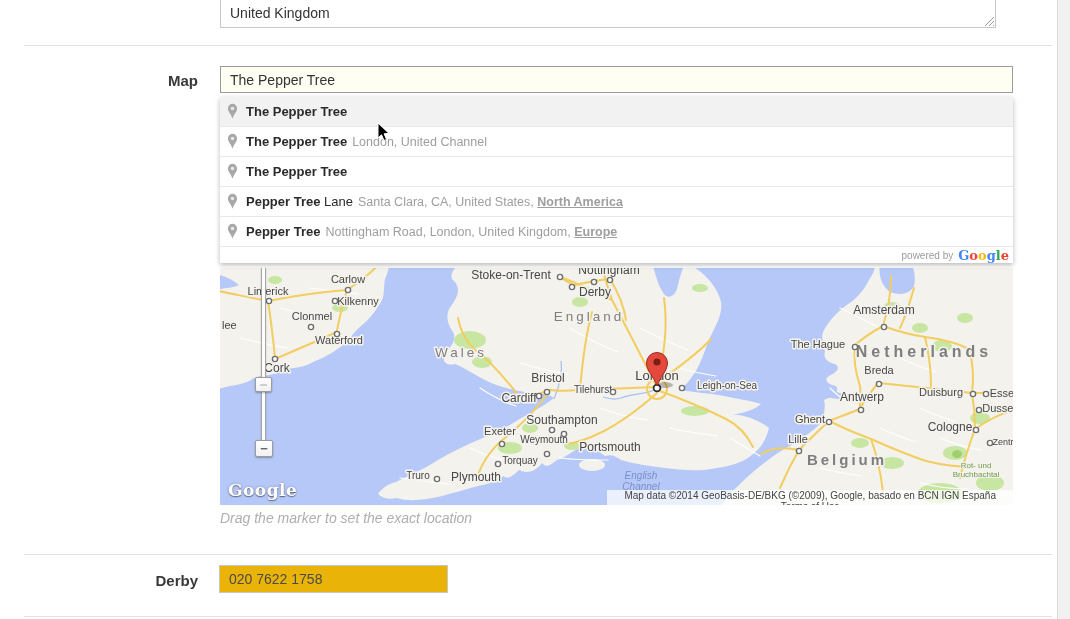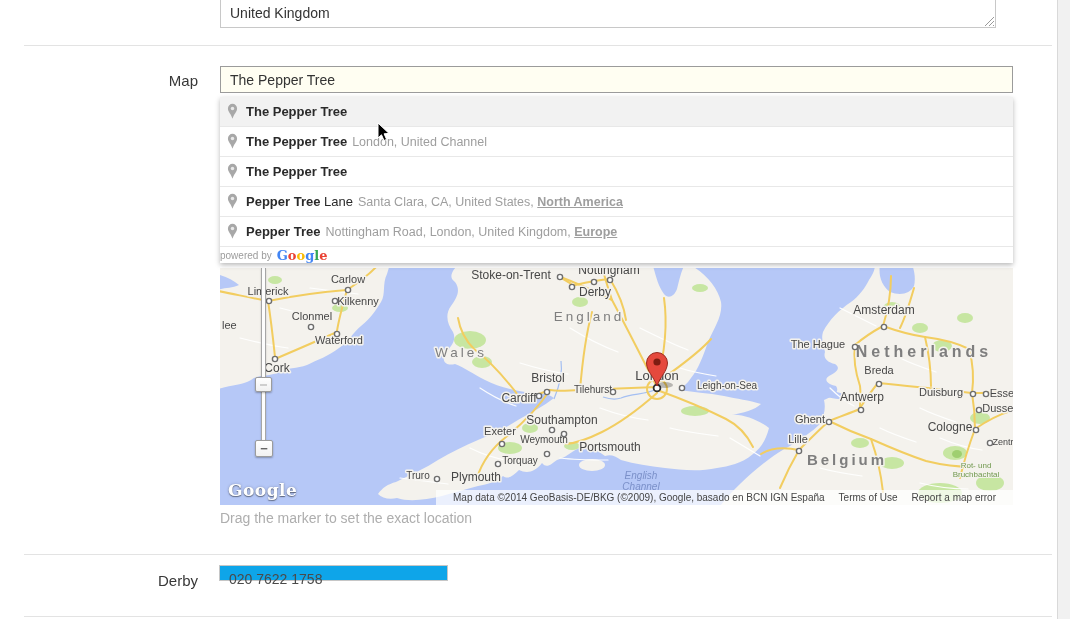--- a/index.html
+++ b/index.html
@@ -3,21 +3,21 @@
 <meta charset="utf-8">
 <style>
   * { margin:0; padding:0; box-sizing:border-box; }
   html,body { width:1070px; height:619px; overflow:hidden; background:#fff;
     font-family:"Liberation Sans", sans-serif; }
   body { position:relative; }
 
   .divider { position:absolute; left:24px; width:1028px; height:1px; background:#e3e3e3; }
 
   .field-label { position:absolute; left:0; width:198px; text-align:right;
-    font-size:15px; font-weight:normal; color:#383838; }
+    font-size:15px; font-weight:bold; color:#383838; }
 
   
   .address-area { position:absolute; left:220px; top:-12px; width:776px; height:40px;
     border:1px solid #c8c8c8; background:#fff; font-size:14px; color:#333;
     padding:16px 8px 0 9px; }
   .resize-handle { position:absolute; right:2px; bottom:2px; }
 
   
   .map-input { position:absolute; left:220px; top:66px; width:793px; height:27px;
     border:1px solid #9b9b9b; background:#fffef2; font-size:14px; color:#333;
@@ -28,22 +28,22 @@
     box-shadow:0 2px 5px rgba(0,0,0,.28); z-index:6; }
   .pac-item { display:flex; align-items:center; height:30px; padding:0 8px 0 7px;
     border-bottom:1px solid #e8e8e8; background:#fff; white-space:nowrap; overflow:hidden;
     cursor:default; }
   .pac-item.hl { background:#f2f2f2; }
   .pac-pin { display:inline-flex; margin-right:8px; flex:0 0 auto; }
   .pac-main { font-size:13px; color:#2a2a2a; }
   .pac-main b { font-weight:bold; }
   .pac-sec { font-size:12.5px; color:#9e9e9e; margin-left:5px; }
   .pac-sec b { font-weight:bold; color:#9e9e9e;text-decoration:underline; }
-  .pac-footer { display:flex; justify-content:flex-start; align-items:center; height:16px;
-    padding-right:20px; background:#fff; font-size:10px; color:#9c9c9c; }
+  .pac-footer { display:flex; justify-content:flex-end; align-items:center; height:16px;
+    padding-right:4px; background:#fff; font-size:10px; color:#9c9c9c; }
   .glogo { font-family:"DejaVu Serif", serif; font-size:13px; font-weight:bold;
     margin-left:5px; letter-spacing:0; line-height:1; }
 
   
   .map { position:absolute; left:220px; top:268px; width:793px; height:237px;
     overflow:hidden; background:#b6c8f7; }
   .map svg.basemap { position:absolute; left:0; top:0; }
 
   .zoom-track { position:absolute; left:41px; top:0; width:5px; height:176px;
     background:#fdfdfd; border:1px solid #a6a6a6; border-top:none;
@@ -57,29 +57,29 @@
     background:linear-gradient(#fff,#f1f1f1); border:1px solid #9c9c9c; border-radius:2px;
     box-shadow:0 1px 2px rgba(0,0,0,.3); color:#666; font-size:13px; font-weight:bold;
     text-align:center; line-height:15px; cursor:pointer; }
 
   .map-google-logo { position:absolute; left:8px; bottom:5px;
     font-family:"DejaVu Serif", serif; font-size:17px; font-weight:600; color:#fff;
     letter-spacing:.5px; text-shadow:0 1px 1px rgba(0,0,0,.45), 0 0 3px rgba(0,0,0,.25); }
 
   .attribution { position:absolute; right:0; bottom:0; height:15px;
     background:rgba(255,255,255,.72); display:flex; align-items:center; gap:0;
-    font-size:10px; color:#444; padding:0 17px; white-space:nowrap; }
+    font-size:10px; color:#444; padding:0 17px; white-space:nowrap;flex-direction:column; }
   .attribution .sep { width:14px; }
   .attribution a { color:#444; text-decoration:none; cursor:pointer; }
 
   .map-help { position:absolute; left:220px; top:510px; font-size:14px;
-    color:#aeaeae; }
-
-  .phone-input { position:absolute; left:219px; top:565px; width:229px; height:16px;
-    border:1px solid #c6c6c6; background:#0ea5e9; font-size:14px; color:#4a4a4a;
+    font-style:italic; color:#aeaeae; }
+
+  .phone-input { position:absolute; left:219px; top:565px; width:229px; height:28px;
+    border:1px solid #c6c6c6; background:#eab308; font-size:14px; color:#4a4a4a;
     padding:0 9px; }
 
   .scrollbar { position:absolute; right:0; top:0; width:13px; height:619px;
     background:#f1f1f1; border-left:1px solid #d9d9d9; }
 
   .cursor { position:absolute; left:377px; top:122px; z-index:20; pointer-events:none; }
 
   
   text { font-family:"Liberation Sans", sans-serif; paint-order:stroke;
     stroke:#f4f2ed; stroke-width:3px; stroke-linejoin:round; }

